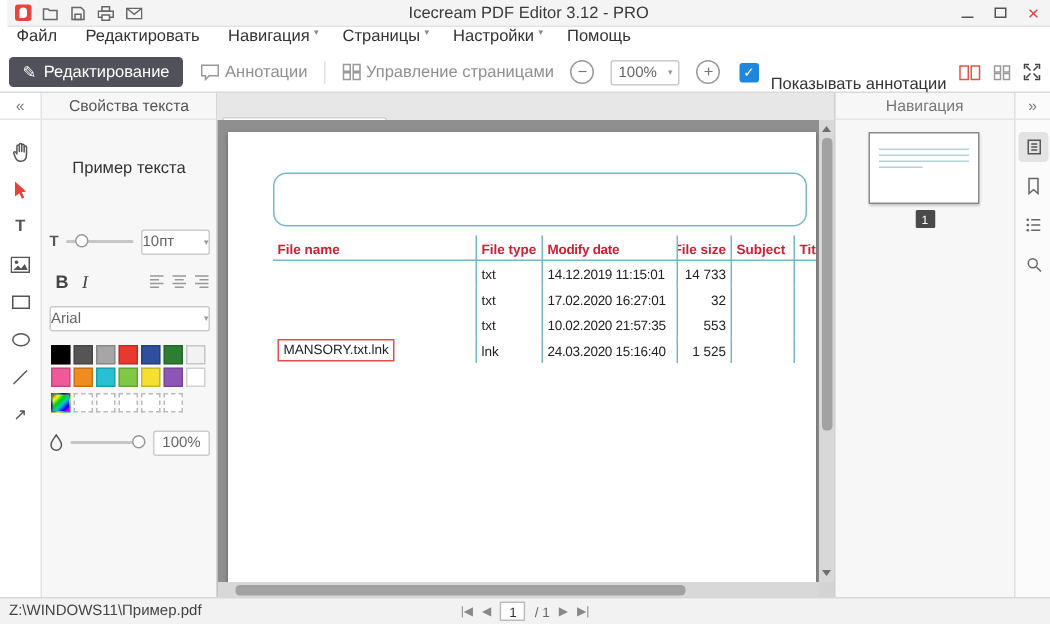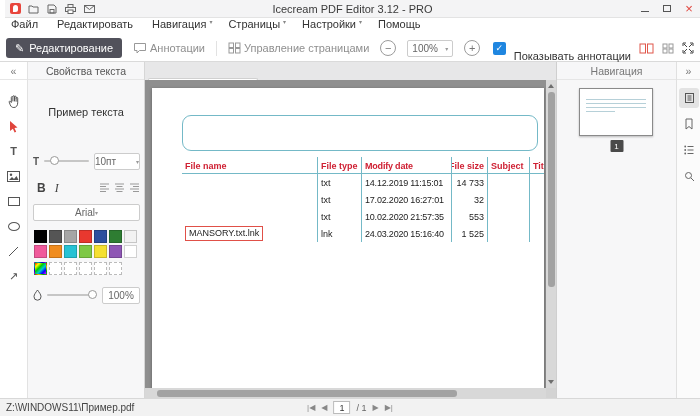--- a/index.html
+++ b/index.html
@@ -53,21 +53,21 @@
   .t-icon { font-weight:bold; font-size:10px; color:#555; }
   .slider { position:relative; height:2px; background:#c6c6c6; border-radius:1px; flex:1; }
   .handle { position:absolute; top:-4px; width:9px; height:9px; border-radius:50%; background:#fff; border:1px solid #999; }
   .dropdown { height:17px; border:1px solid #ccc; background:#fff; border-radius:2px; display:flex; align-items:center; justify-content:space-between; padding:0 0; color:#666; font-size:10px; }
   .size-dd { width:46px; flex:none; }
   .bi-row { top:118px; height:16px; gap:9px; padding-left:4px; }
   .b-btn { font-weight:bold; font-size:12px; color:#444; }
   .i-btn { font-style:italic; font-family:"Liberation Serif",serif; font-size:12px; color:#444; }
   .align-group { margin-left:auto; display:flex; gap:4px; }
   .font-row { top:142px; }
-  .font-dd { flex:1;justify-content:center; }
+  .font-dd { flex:1; }
   .swatches { position:absolute; top:168px; left:6px; display:grid; grid-template-columns:repeat(7,13px); gap:2px; }
   .sw { width:13px; height:13px; border:1px solid rgba(0,0,0,.18); }
   .custom-row { top:200px; left:6px; gap:2px; }
   .gradient-sw { width:13px; height:13px; background:linear-gradient(135deg,#f00,#ff0,#0c0,#0cc,#00f,#f0f); border:1px solid rgba(0,0,0,.18); }
   .empty-sw { width:13px; height:13px; border:1px dashed #bbb; background:#fff; }
   .opacity-row { top:224px; height:18px; }
   .val-box { width:38px; height:17px; border:1px solid #ccc; background:#fff; border-radius:2px; color:#666; font-size:10px; display:flex; align-items:center; justify-content:center; flex:none; }
 
   
   .doc-area { position:absolute; left:145px; top:62px; width:411px; bottom:18px; }

